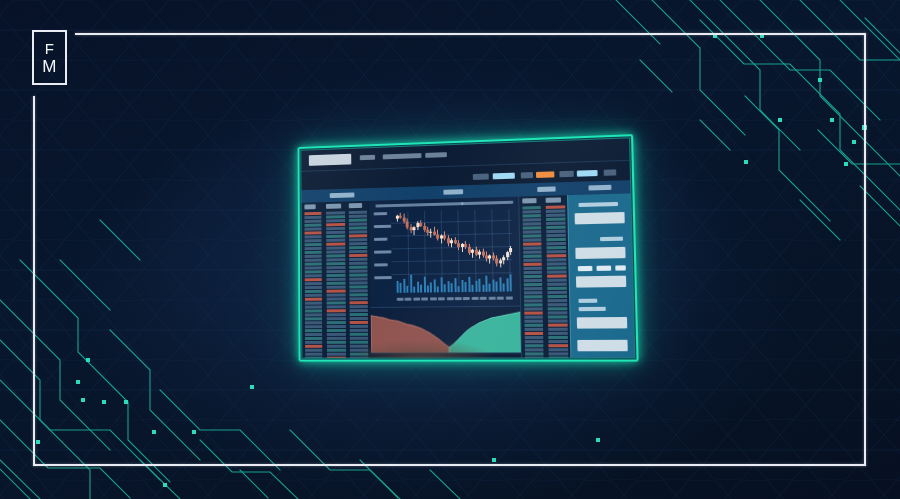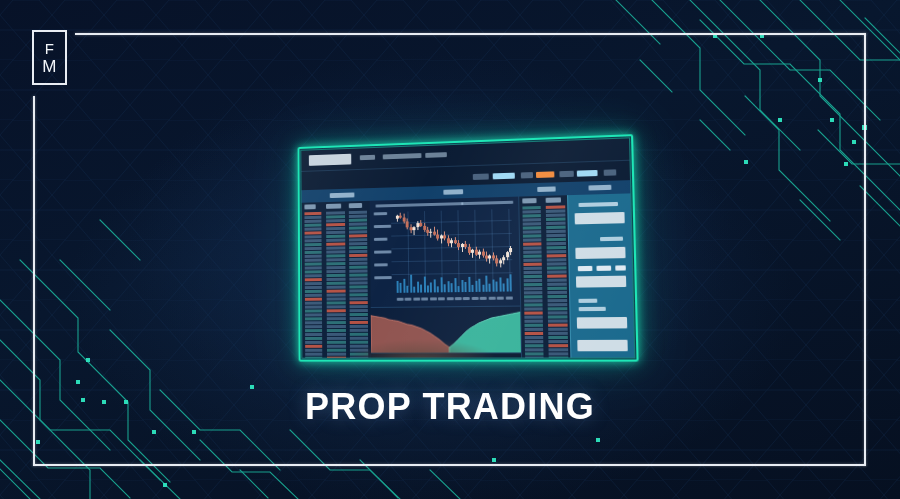--- a/index.html
+++ b/index.html
@@ -658,15 +658,14 @@
         <div class="ol" style="left:8px;width:26px;top:110px;"></div>
         <div class="of" style="top:120px;"></div>
         <div class="of" style="top:142px;"></div>
       </div>
 
       <div class="t-hand"></div>
       <div class="t-scan"></div>
     </div>
   </div>
 
-  <div class="headline">PROP TRADING</div>
 
 </div>
 
 </body></html>

